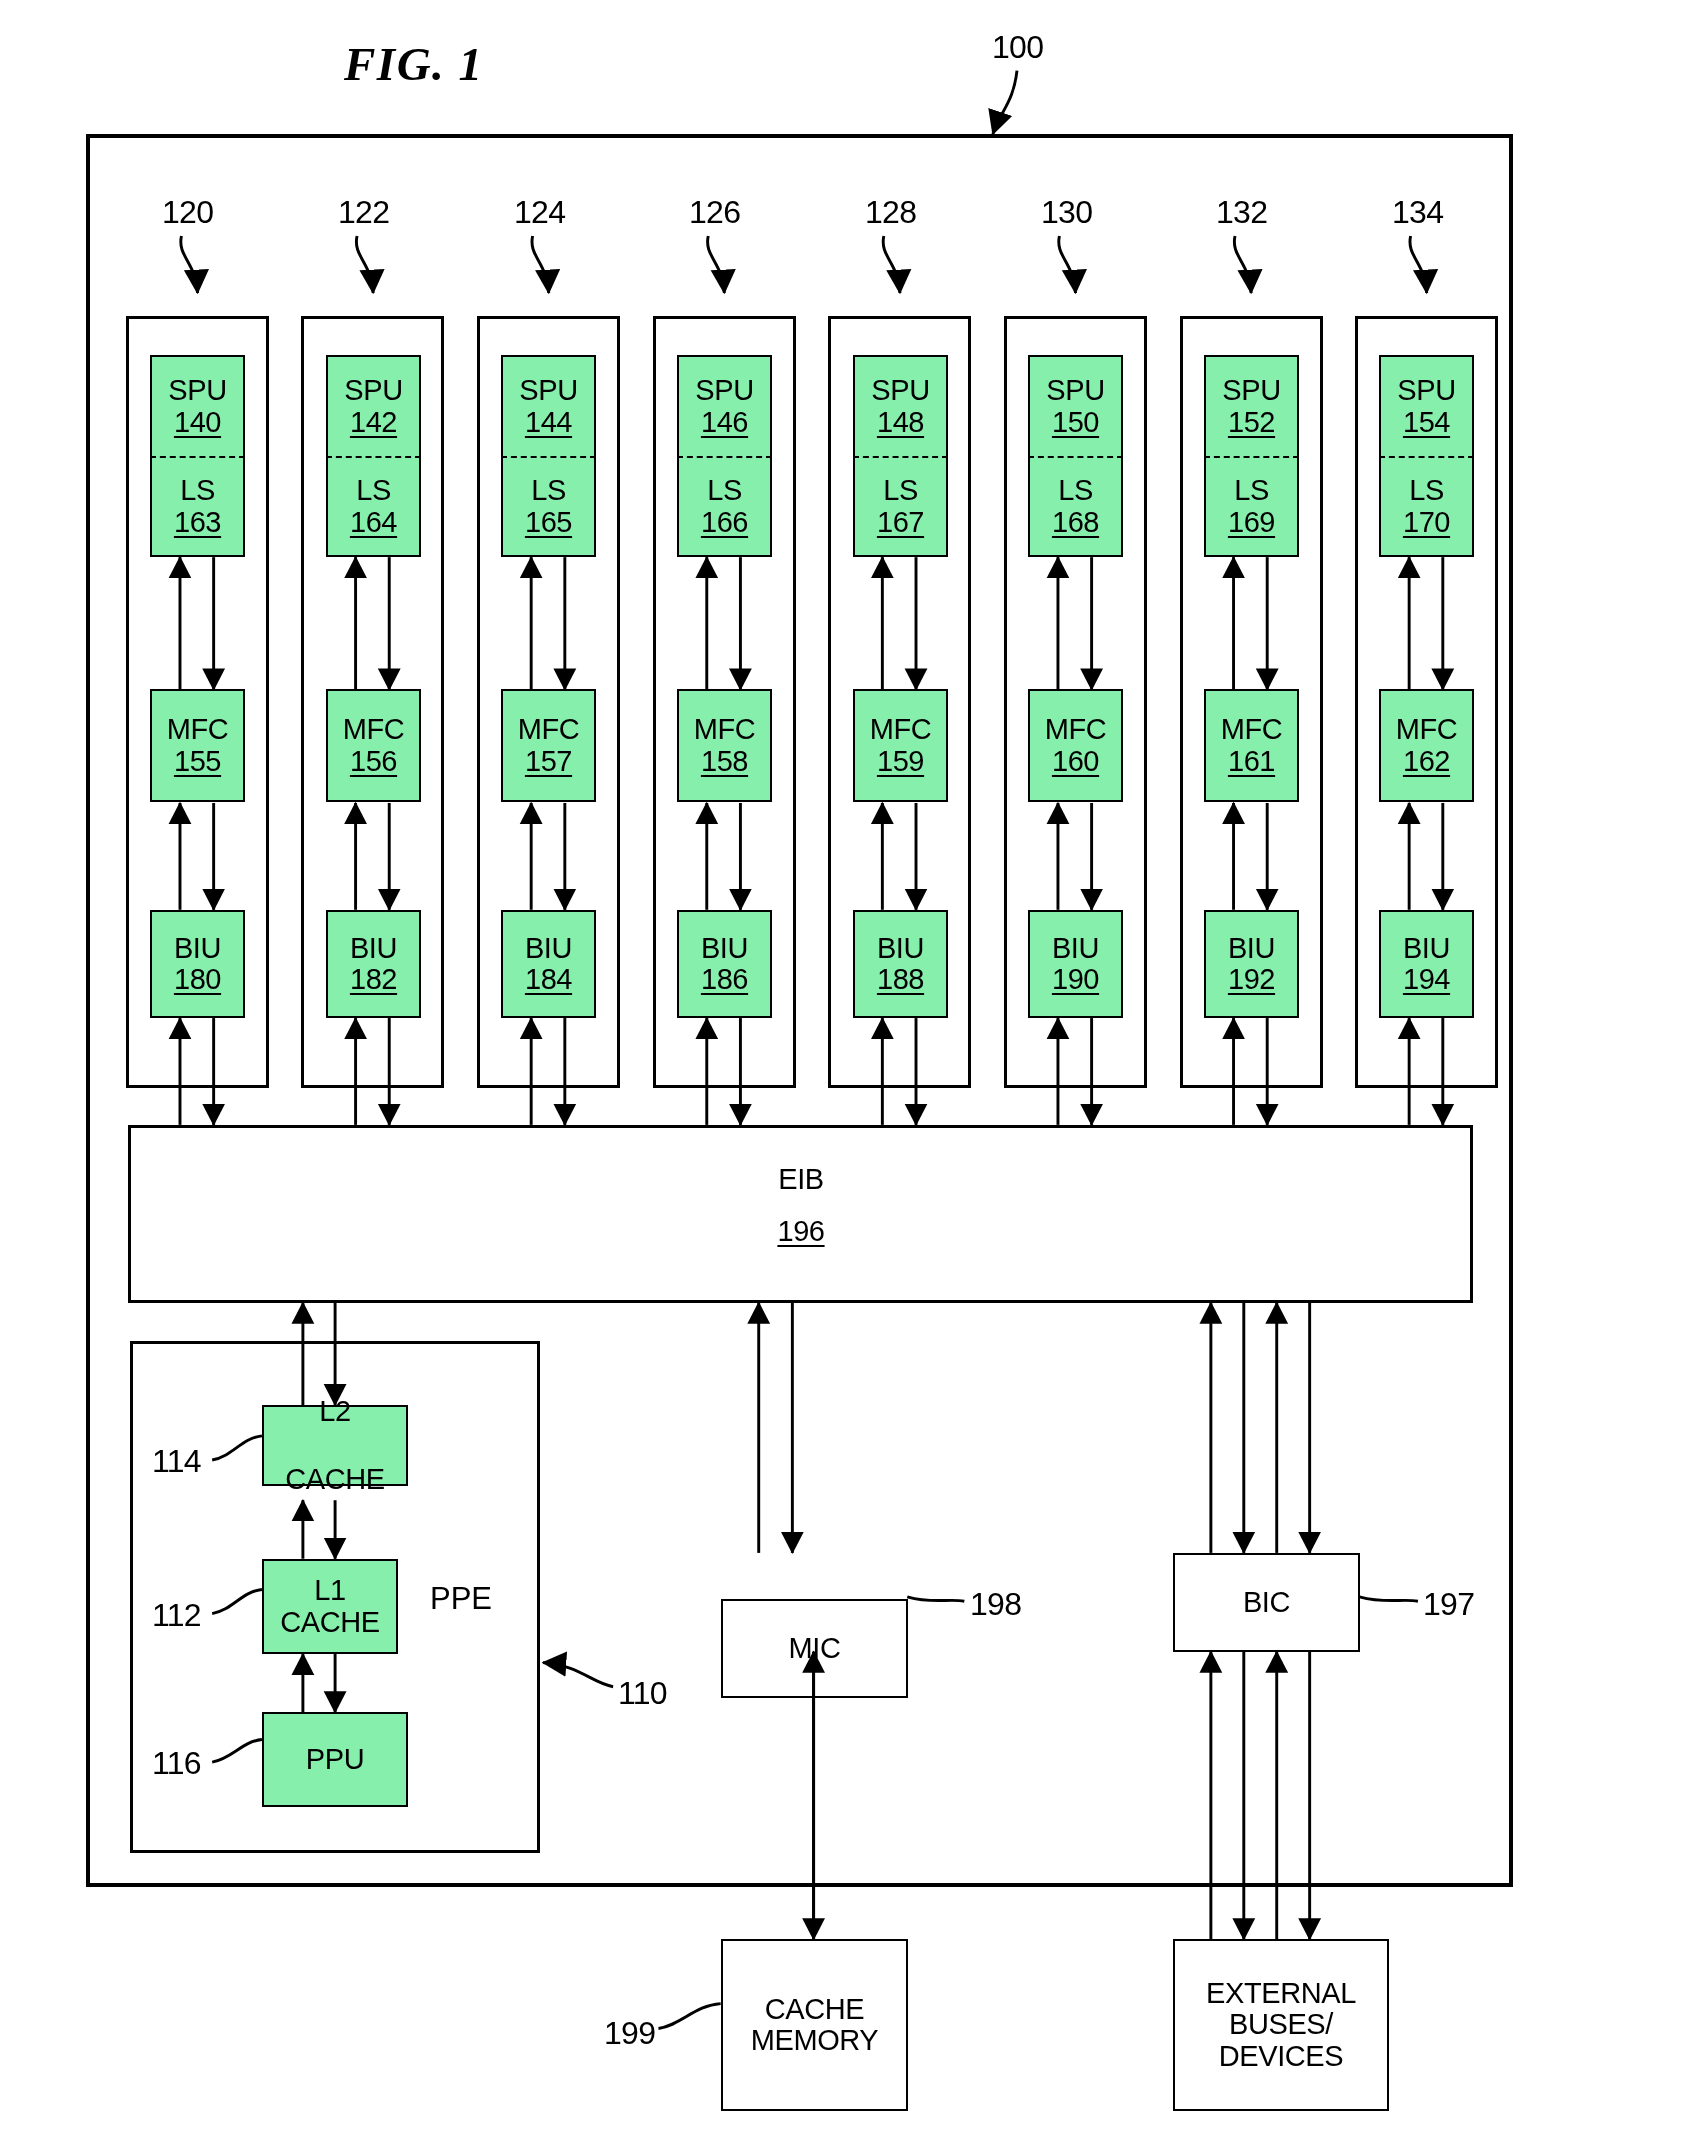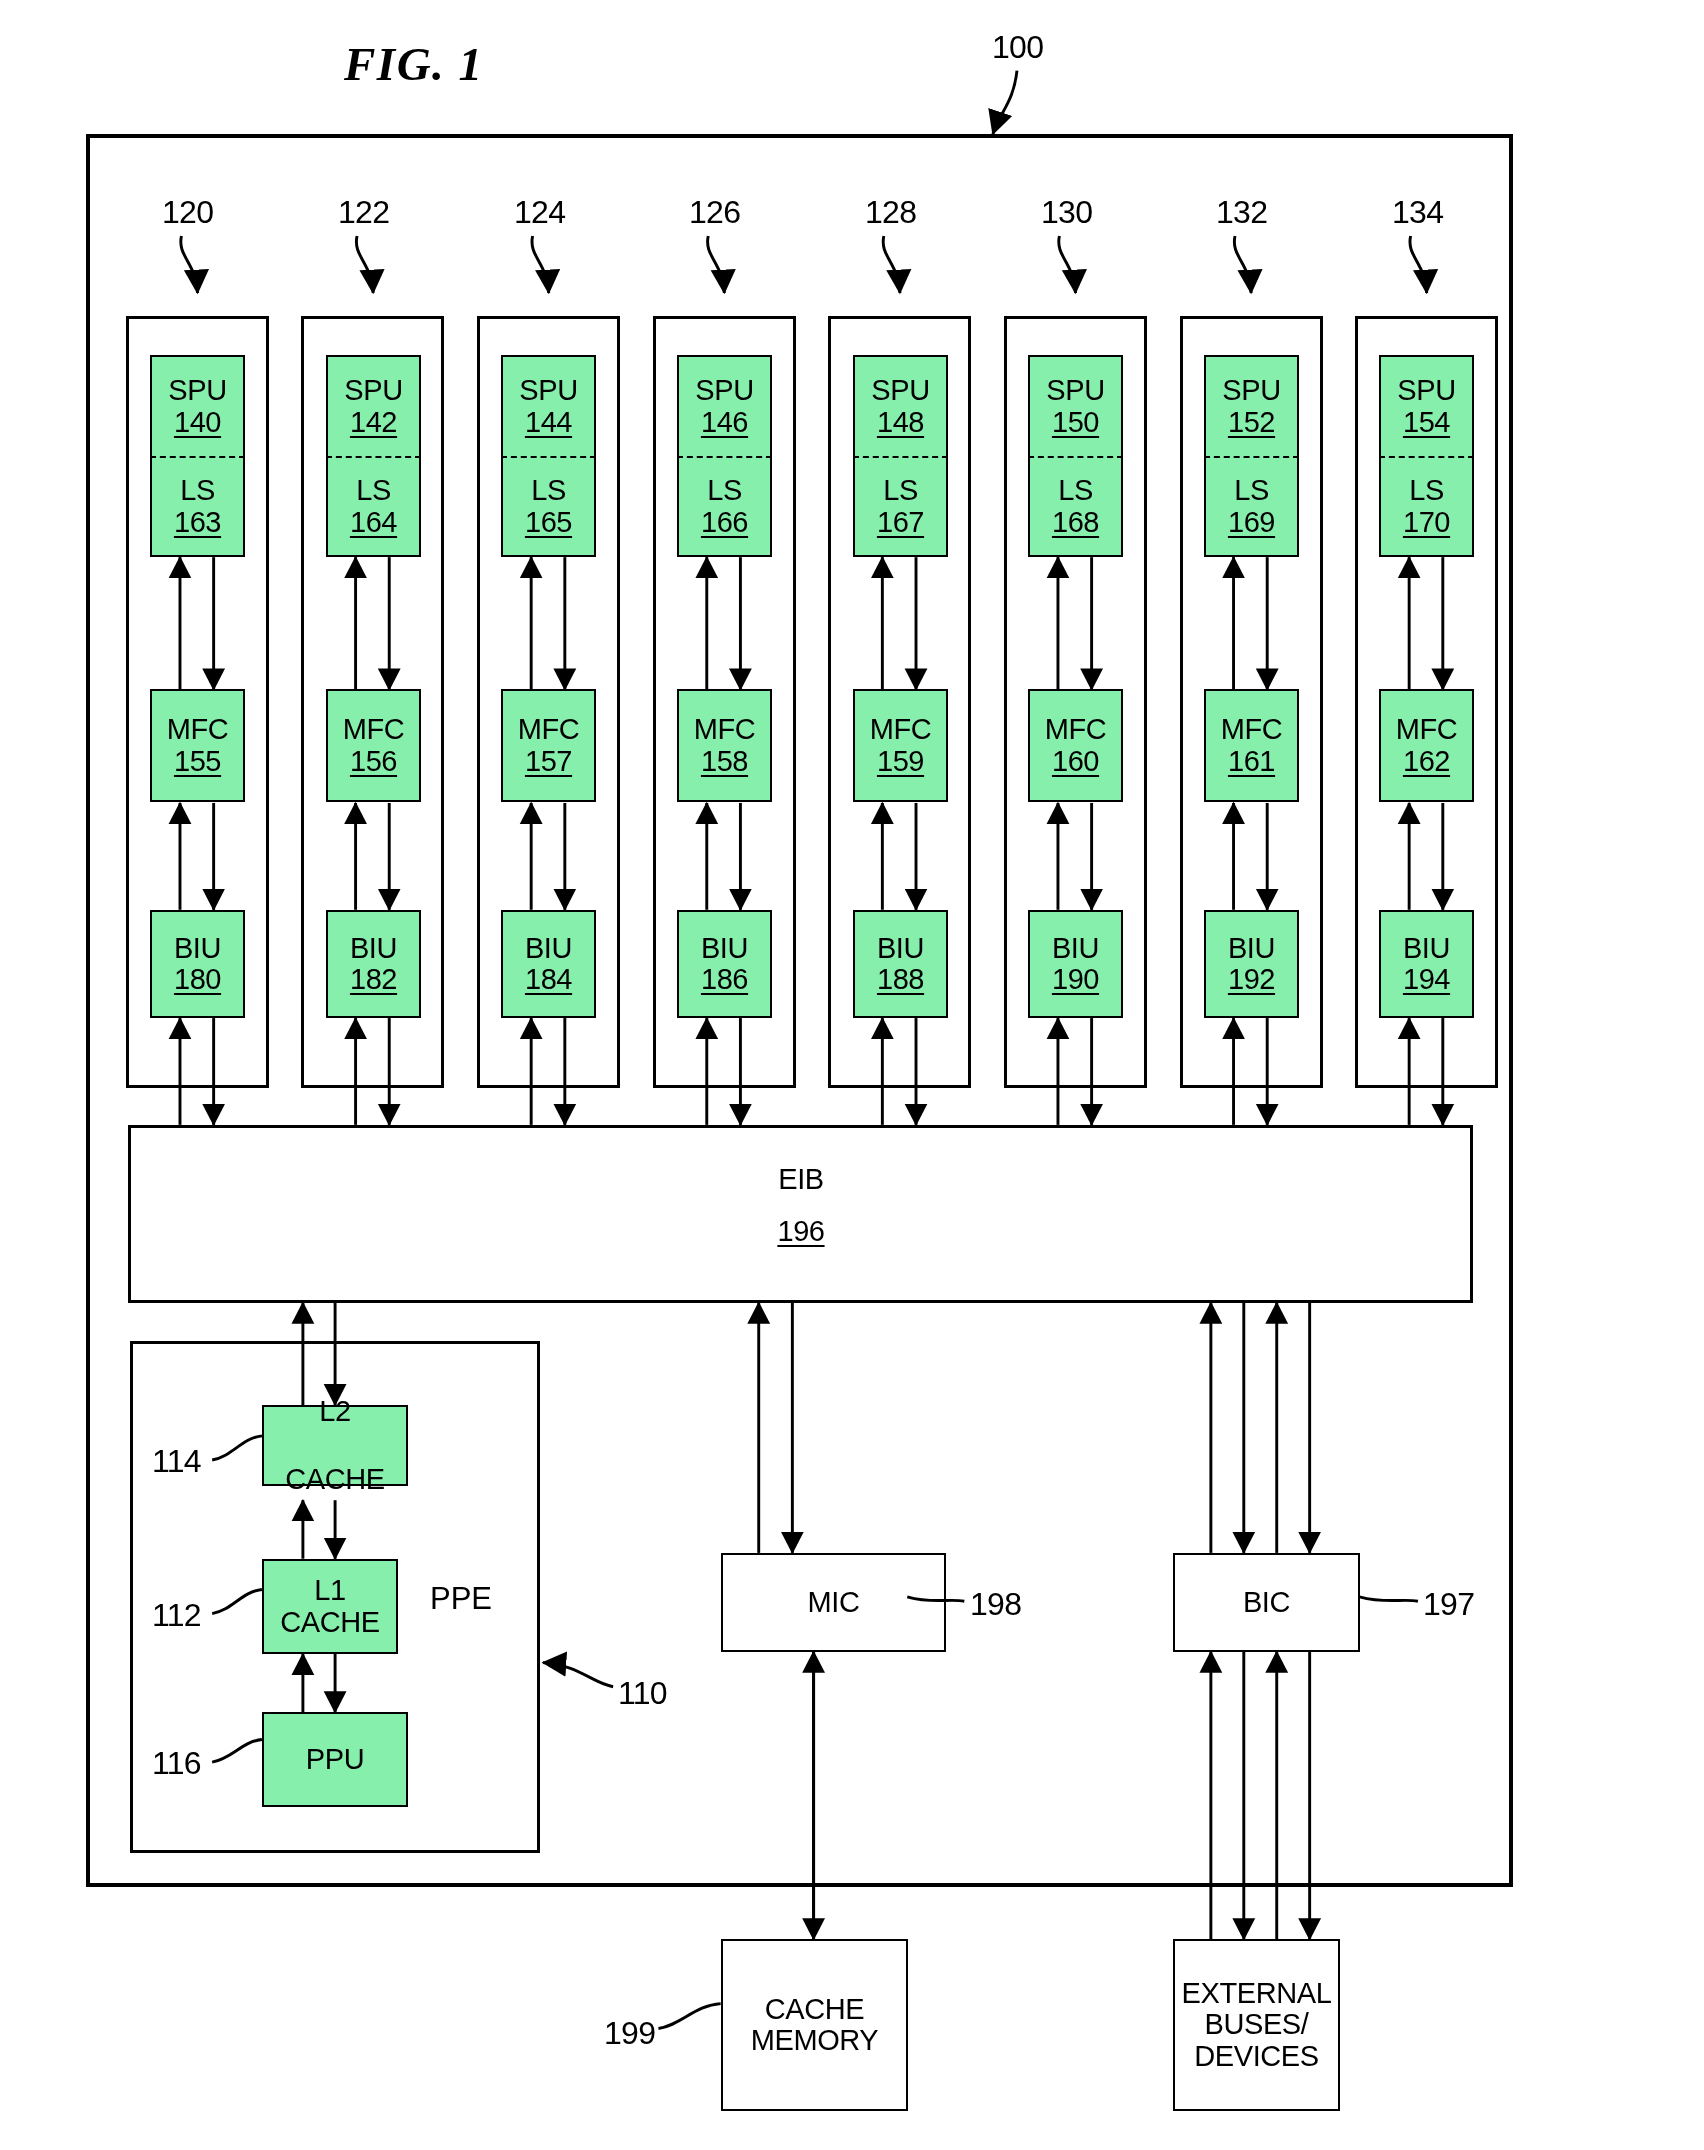--- a/index.html
+++ b/index.html
@@ -281,39 +281,39 @@
     <div class="blk-label">L1</div>
     <div class="blk-label">CACHE</div>
   </div>
   <div class="abs ref-num" style="left:152px; top:1599px;">112</div>
 
   <div class="abs unit-box" style="left:262px; top:1712px; width:146px; height:95px;">
     <div class="blk-label">PPU</div>
   </div>
   <div class="abs ref-num" style="left:152px; top:1747px;">116</div>
 
-  <div class="abs io-box" style="left:721px; top:1553px; width:225px; height:99px;">
+  <div class="abs io-box" style="left:721px; top:1599px; width:187px; height:99px;">
     <div class="blk-label">MIC</div>
   </div>
   <div class="abs ref-num" style="left:970px; top:1588px;">198</div>
 
   <div class="abs io-box" style="left:1173px; top:1553px; width:187px; height:99px;">
     <div class="blk-label">BIC</div>
   </div>
   <div class="abs ref-num" style="left:1423px; top:1588px;">197</div>
 
   <div class="abs ext-box" style="left:721px; top:1939px; width:187px; height:172px;">
     <div>
       <div class="blk-label">CACHE</div>
       <div class="blk-label">MEMORY</div>
     </div>
   </div>
   <div class="abs ref-num" style="left:604px; top:2017px;">199</div>
 
-  <div class="abs ext-box" style="left:1173px; top:1939px; width:167px; height:172px;">
+  <div class="abs ext-box" style="left:1173px; top:1939px; width:216px; height:172px;">
     <div>
       <div class="blk-label">EXTERNAL</div>
       <div class="blk-label">BUSES/</div>
       <div class="blk-label">DEVICES</div>
     </div>
   </div>
 
   <svg class="ovl" viewBox="0 0 2329 2939">
     <defs>
       <marker id="ah" markerWidth="9" markerHeight="9" refX="7.2" refY="4.5" orient="auto" markerUnits="strokeWidth">

